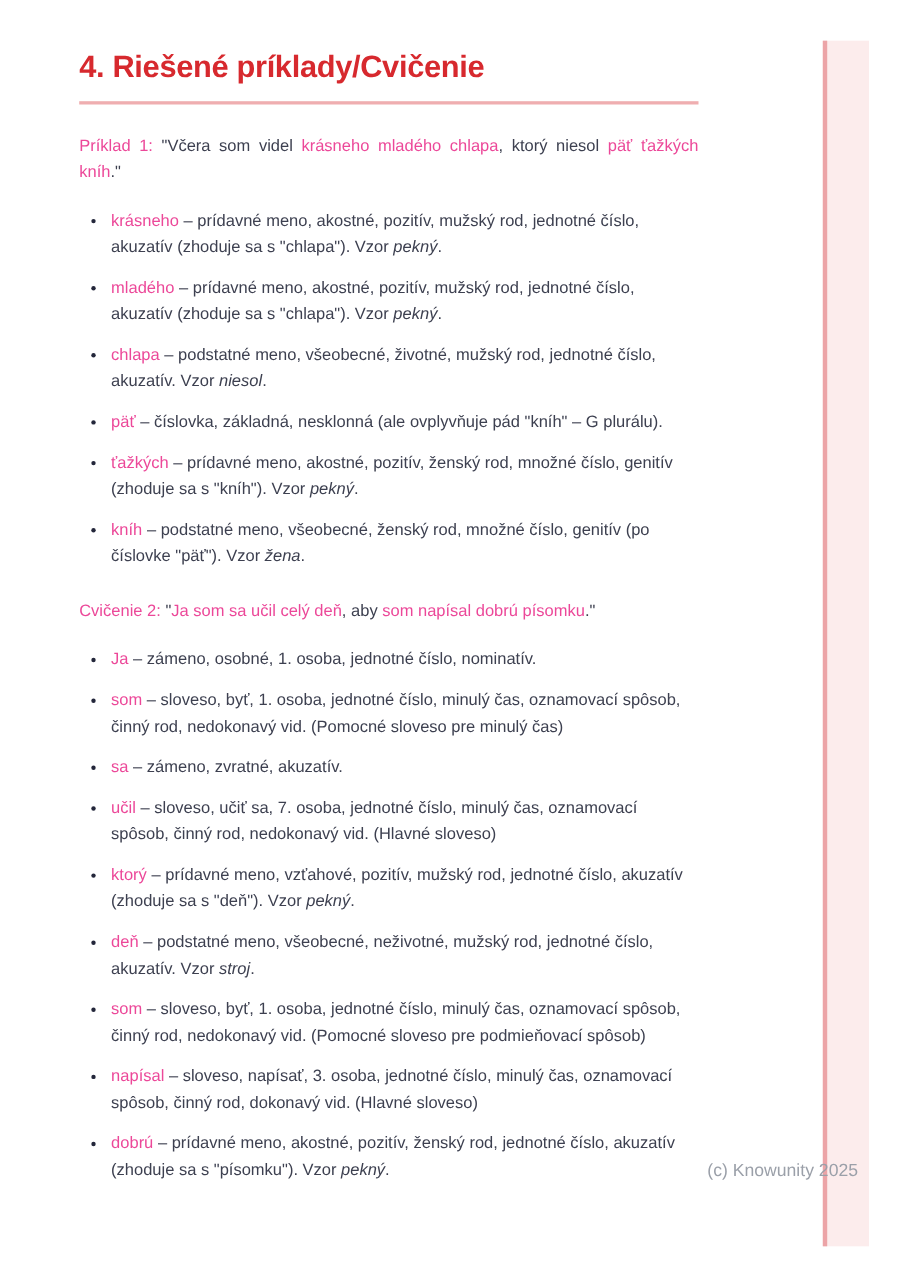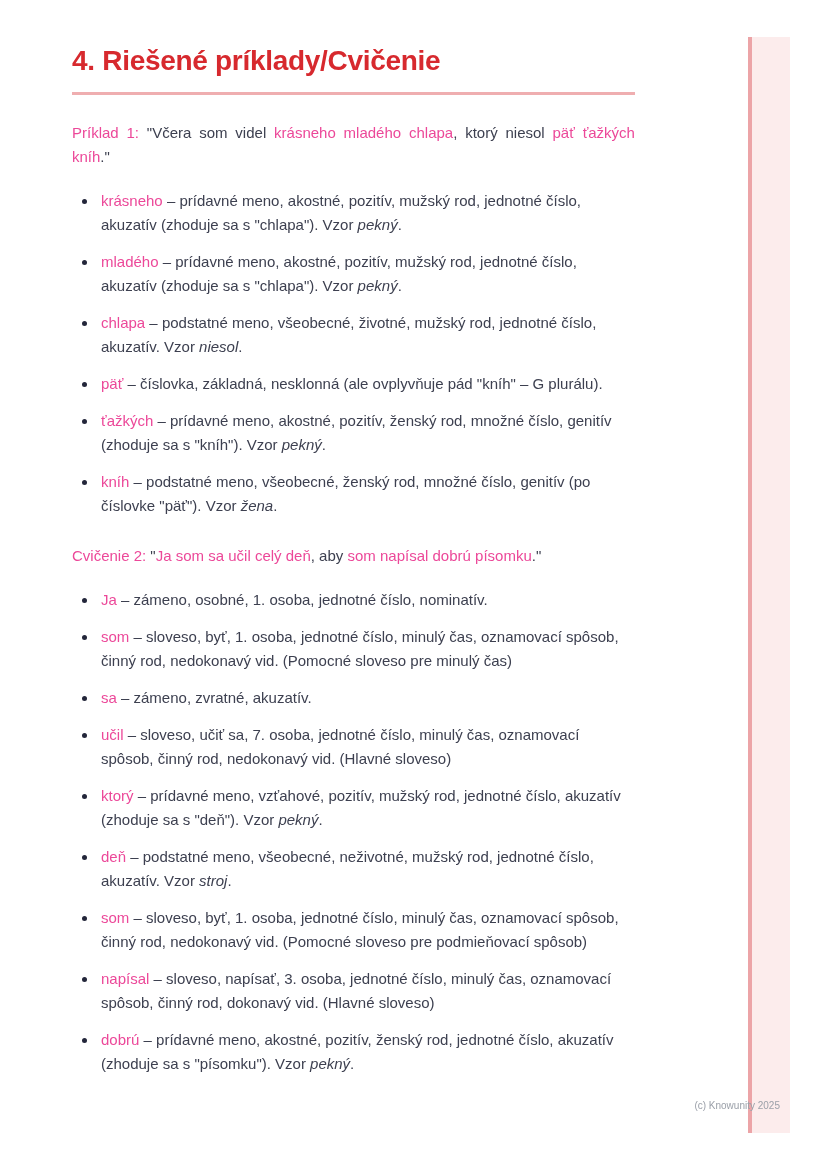--- a/index.html
+++ b/index.html
@@ -76,24 +76,24 @@
   .b{
     font-weight:normal;
     color:#ec4899;
   }
   .i{
     font-style:italic;
     text-align:center;
   }
   .footer{
     position:absolute;
-    top:1100px;
+    top:1056px;
     right:48px;
     z-index:2;
-    font-size:10px;
+    font-size:16px;
     color:#9ba0a9;
   }
 </style>
 </head>
 <body>
 
 <div class="page">
 
   <div class="side-bar"></div>
 

